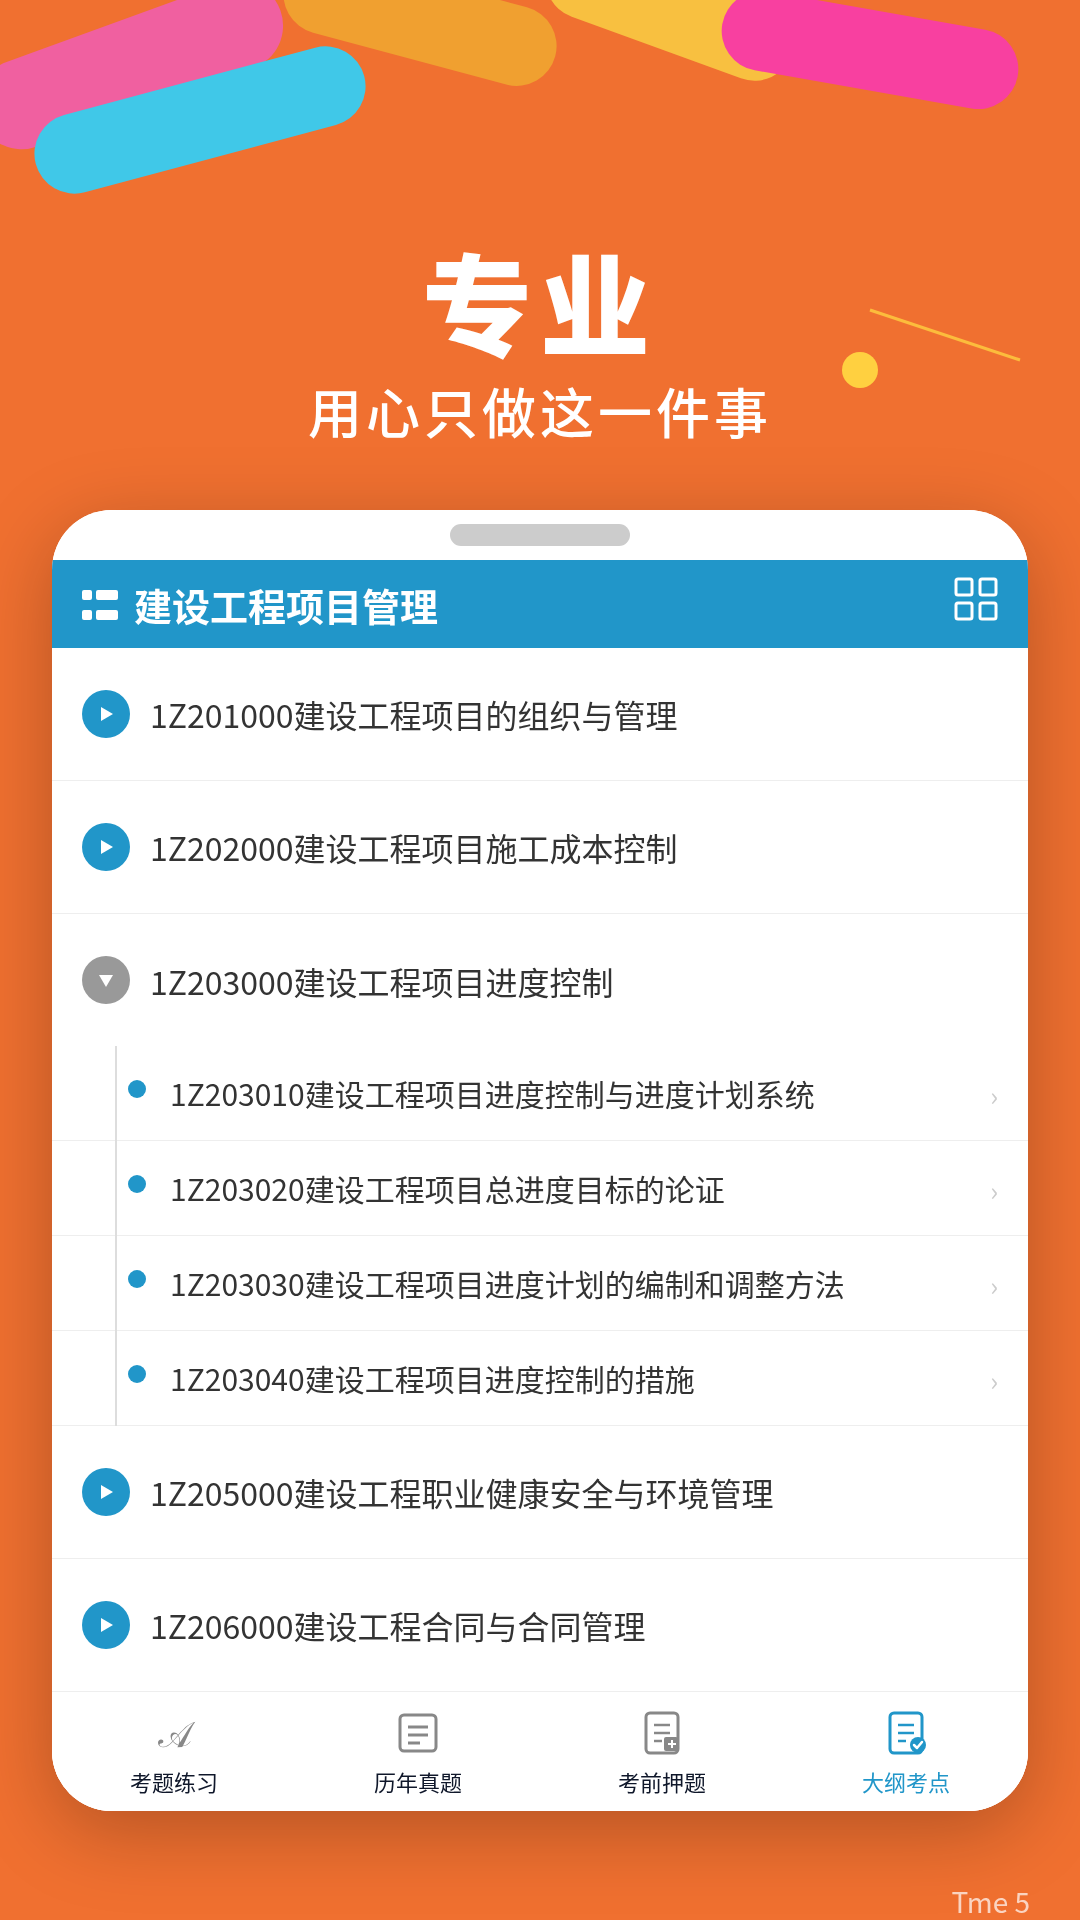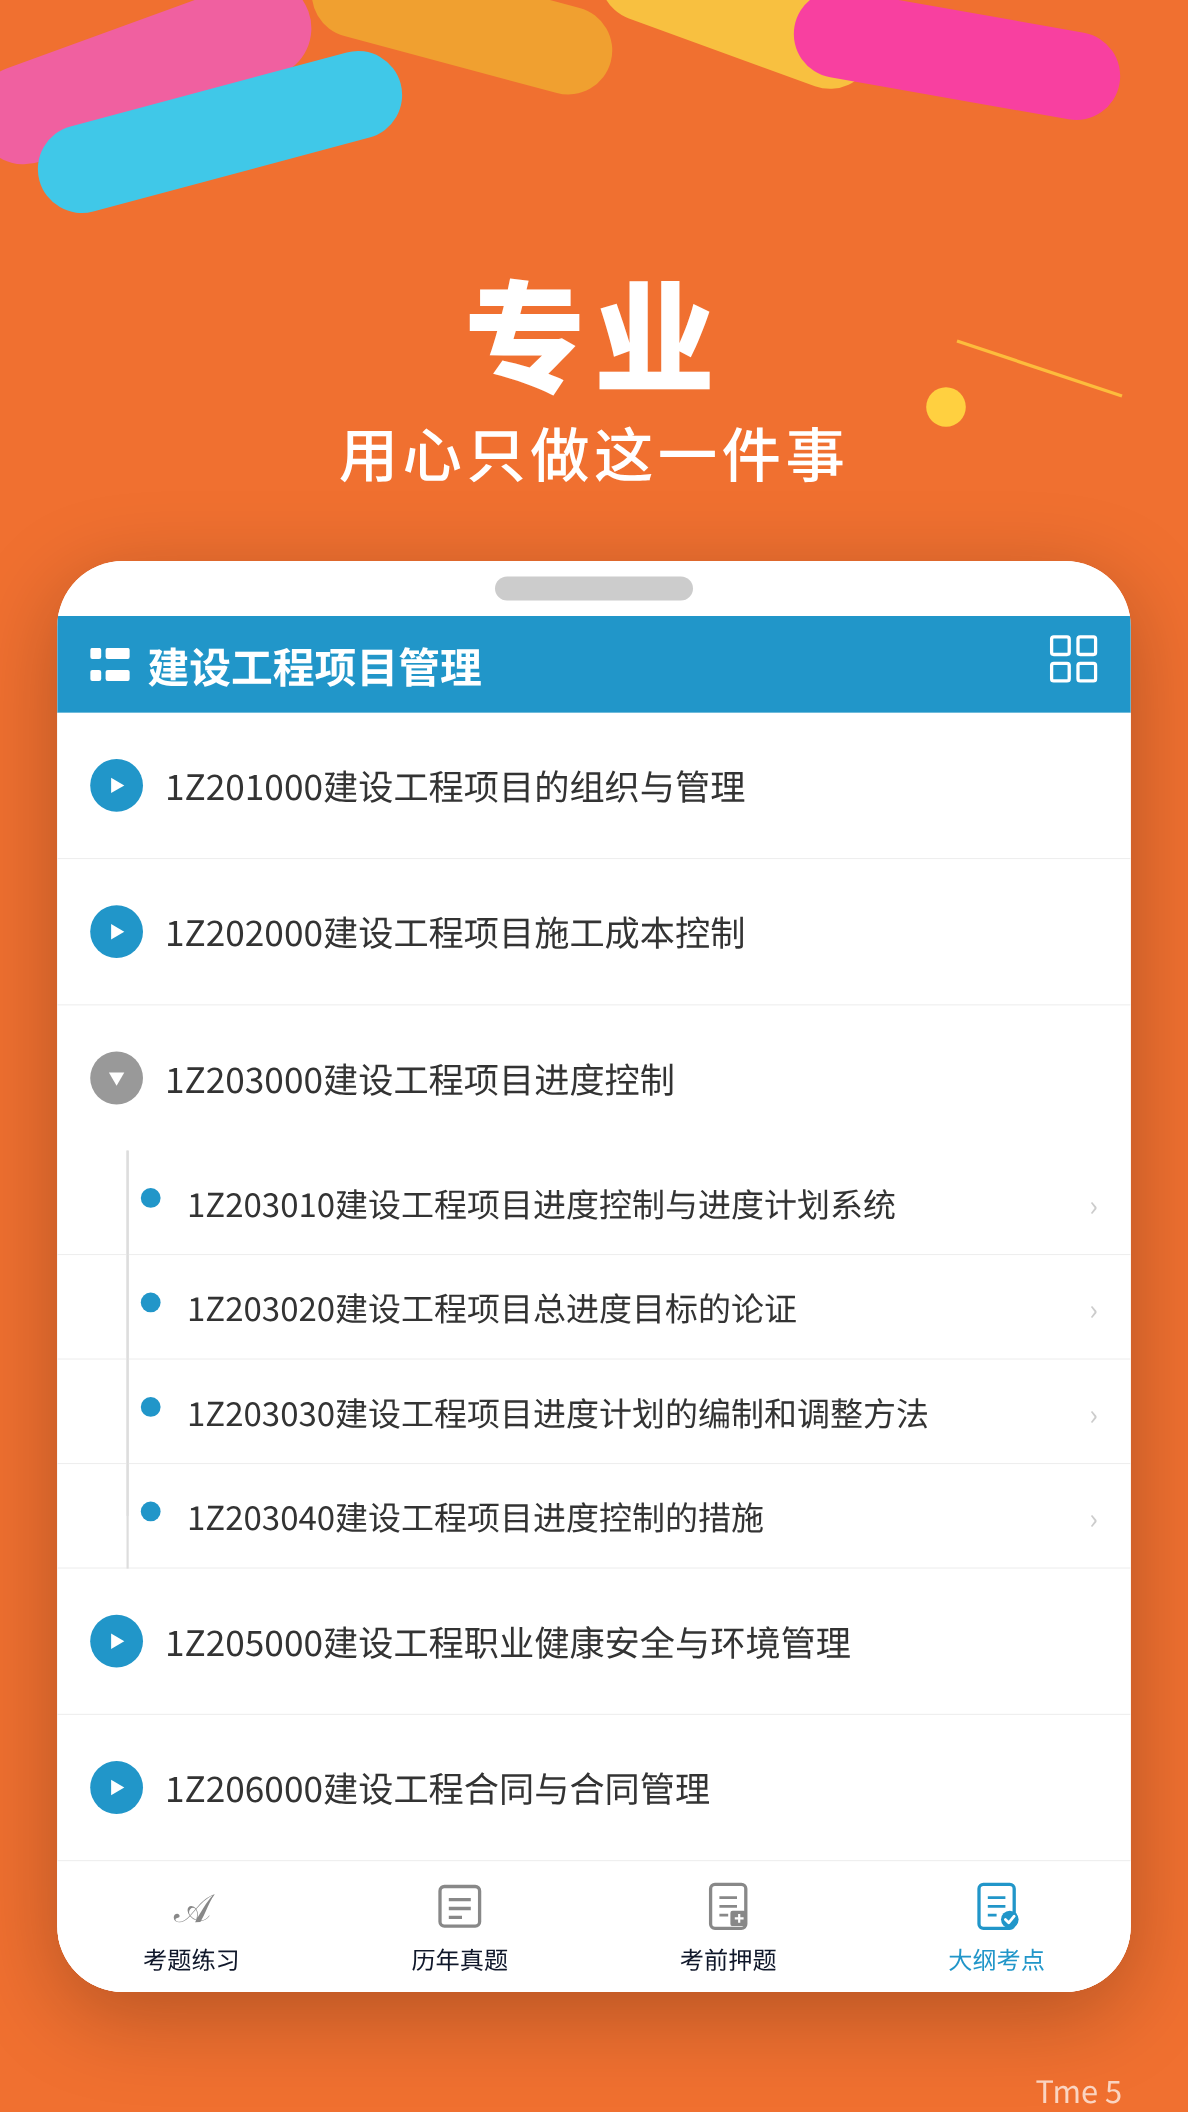--- a/index.html
+++ b/index.html
@@ -428,13 +428,13 @@
             </svg>
           </div>
           <span class="nav-label active">大纲考点</span>
         </div>
       </div>
 
     </div>
   </div>
 </div>
 
-<div style="position:absolute;bottom:10px;right:60px;color:rgba(255,255,255,0.7);font-size:28px;z-index:3;">Tme 5</div>
+<div style="position:absolute;bottom:10px;right:50px;color:rgba(255,255,255,0.7);font-size:28px;z-index:3;">Tme 5</div>
 
 </body></html>

